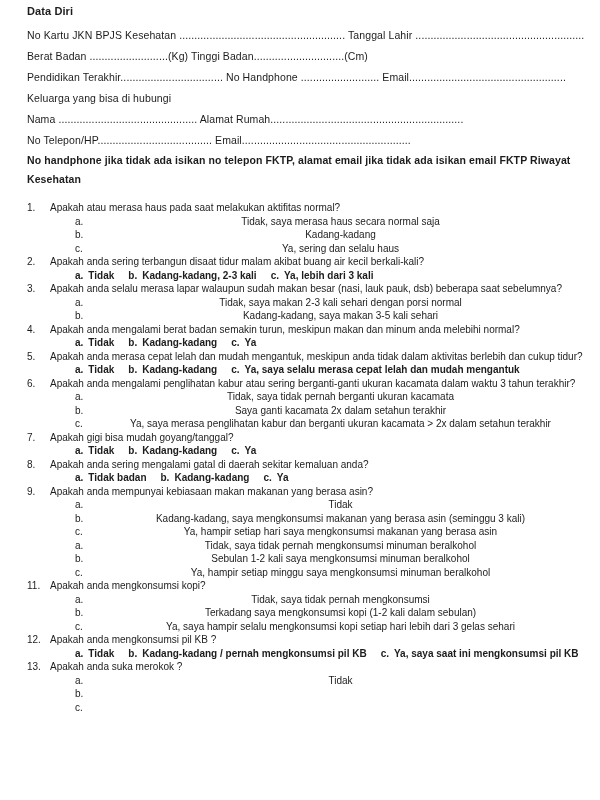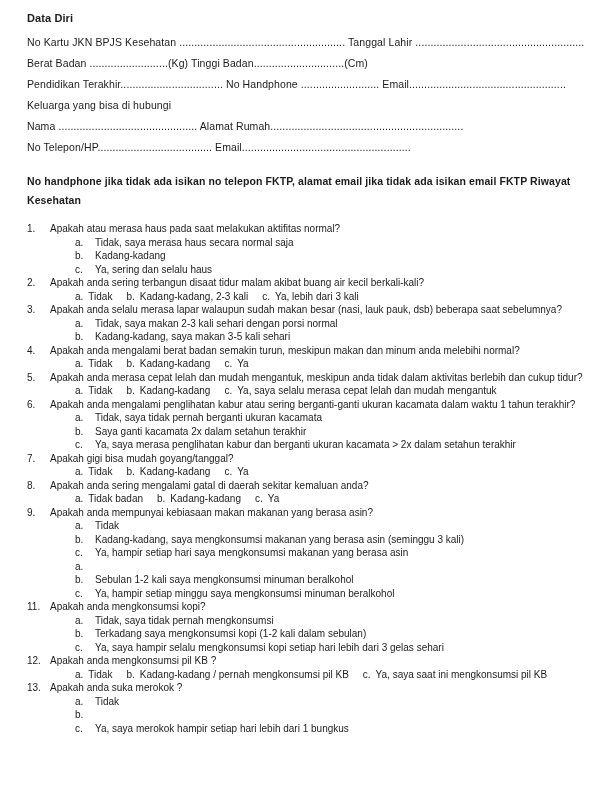--- a/index.html
+++ b/index.html
@@ -2,49 +2,50 @@
 <html><head>
 <meta charset="utf-8">
 <style>
   html, body { margin: 0; padding: 0; background: #ffffff; }
   body {
     width: 600px; height: 800px; overflow: hidden;
     font-family: "Liberation Sans", sans-serif;
     color: #1c1c1c;
     -webkit-font-smoothing: antialiased;
   }
-  .page { padding: 11px 14px 0 27px; }
+  .page { padding: 4px 14px 0 27px; }
 
   .doc-title {
     font-size: 11px; font-weight: bold; line-height: 15px;
     margin-bottom: 6px; letter-spacing: 0.1px;
   }
 
   .fields { font-size: 10.5px; }
   .field-line {
     line-height: 21px; letter-spacing: 0.1px;
     white-space: nowrap; overflow: hidden;
   }
 
   .note {
     font-weight: bold; font-size: 10.5px;
-    margin-top: 14px; line-height: 19px; letter-spacing: 0.1px;
+    line-height: 19px; letter-spacing: 0.1px;
   }
 
   .questions { margin-top: 12px; font-size: 10px; line-height: 13.5px; }
   .question { margin: 0; }
   .q-row { display: flex; }
   .q-num { flex: 0 0 23px; }
   .q-text { flex: 1; }
   .options.stacked .option { display: flex; padding-left: 48px; }
   .options.stacked .opt-letter { flex: 0 0 20px; }
-  .options.stacked .opt-text { flex: 1; }
+  .options.stacked .opt-text { flex: 1; text-align: center; }
   .options.inline {
     display: flex; flex-wrap: wrap; padding-left: 48px;
     column-gap: 14px;
+    font-weight: bold;
   }
   .options.inline .option { white-space: nowrap; }
   .options.inline .opt-letter { margin-right: 5px; }
 </style>
 </head>
 <body>
 
 <div class="page">
   <div class="doc-title">Data Diri</div>
   <div class="fields">
@@ -125,21 +126,21 @@
         </div>
         <div class="options inline">
           <span class="option"><span class="opt-letter">a.</span><span class="opt-text">Tidak</span></span>
           <span class="option"><span class="opt-letter">b.</span><span class="opt-text">Kadang-kadang</span></span>
           <span class="option"><span class="opt-letter">c.</span><span class="opt-text">Ya, saya selalu merasa cepat lelah dan mudah mengantuk</span></span>
         </div>
       </div>
       <div class="question">
         <div class="q-row">
           <span class="q-num">6.</span>
-          <span class="q-text">Apakah anda mengalami penglihatan kabur atau sering berganti-ganti ukuran kacamata dalam waktu 1 tahun terakhir?</span>
+          <span class="q-text">Apakah anda mengalami penglihatan kabur atau sering berganti-ganti ukuran kacamata dalam waktu 3 tahun terakhir?</span>
         </div>
         <div class="options stacked">
           <div class="option">
             <span class="opt-letter">a.</span>
             <span class="opt-text">Tidak, saya tidak pernah berganti ukuran kacamata</span>
           </div>
           <div class="option">
             <span class="opt-letter">b.</span>
             <span class="opt-text">Saya ganti kacamata 2x dalam setahun terakhir</span>
           </div>
@@ -188,20 +189,21 @@
           <div class="option">
             <span class="opt-letter">c.</span>
             <span class="opt-text">Ya, hampir setiap hari saya mengkonsumsi makanan yang berasa asin</span>
           </div>
         </div>
       </div>
       <div class="question">
         <div class="options stacked">
           <div class="option">
             <span class="opt-letter">a.</span>
+            <span class="opt-text">Tidak, saya tidak pernah mengkonsumsi minuman beralkohol</span>
           </div>
           <div class="option">
             <span class="opt-letter">b.</span>
             <span class="opt-text">Sebulan 1-2 kali saya mengkonsumsi minuman beralkohol</span>
           </div>
           <div class="option">
             <span class="opt-letter">c.</span>
             <span class="opt-text">Ya, hampir setiap minggu saya mengkonsumsi minuman beralkohol</span>
           </div>
         </div>
@@ -245,18 +247,17 @@
         <div class="options stacked">
           <div class="option">
             <span class="opt-letter">a.</span>
             <span class="opt-text">Tidak</span>
           </div>
           <div class="option">
             <span class="opt-letter">b.</span>
           </div>
           <div class="option">
             <span class="opt-letter">c.</span>
-            <span class="opt-text">Ya, saya merokok hampir setiap hari lebih dari 1 bungkus</span>
           </div>
         </div>
       </div>
     </div>
 </div>
 
 </body></html>

